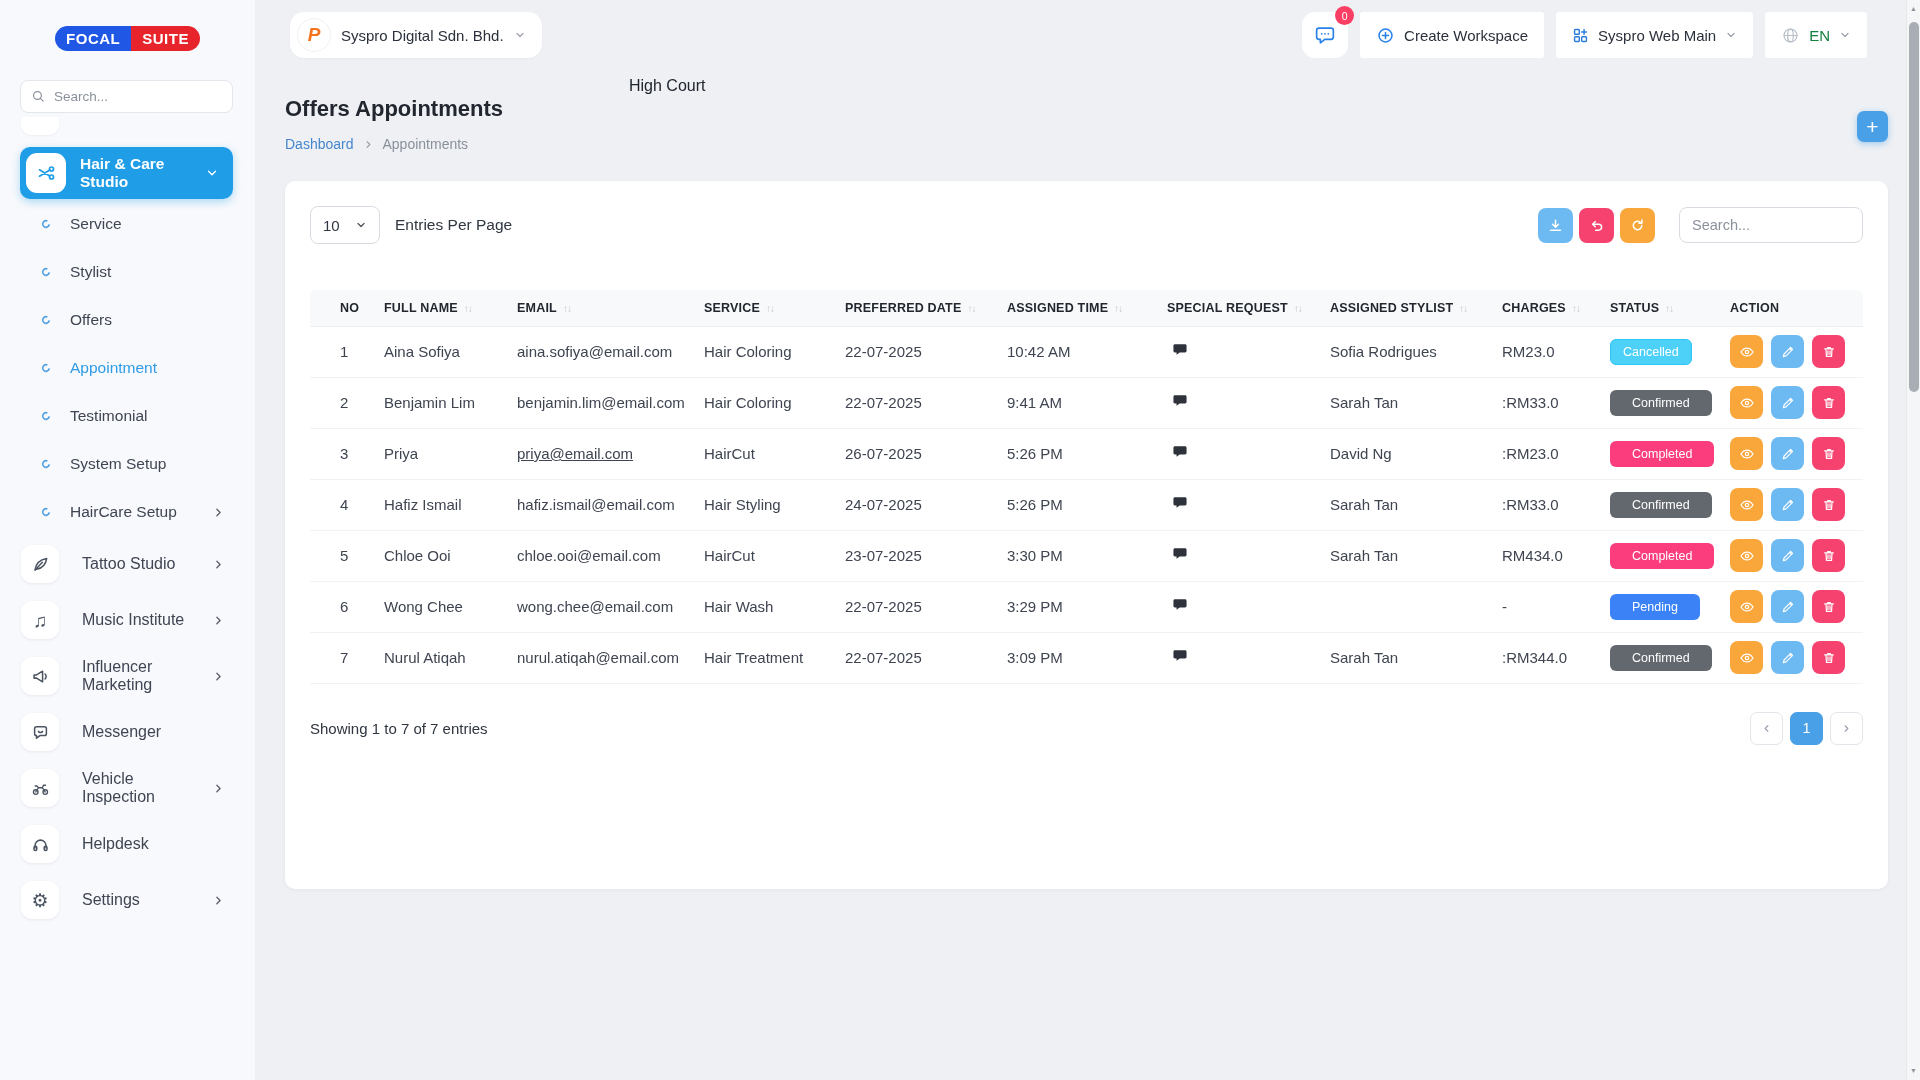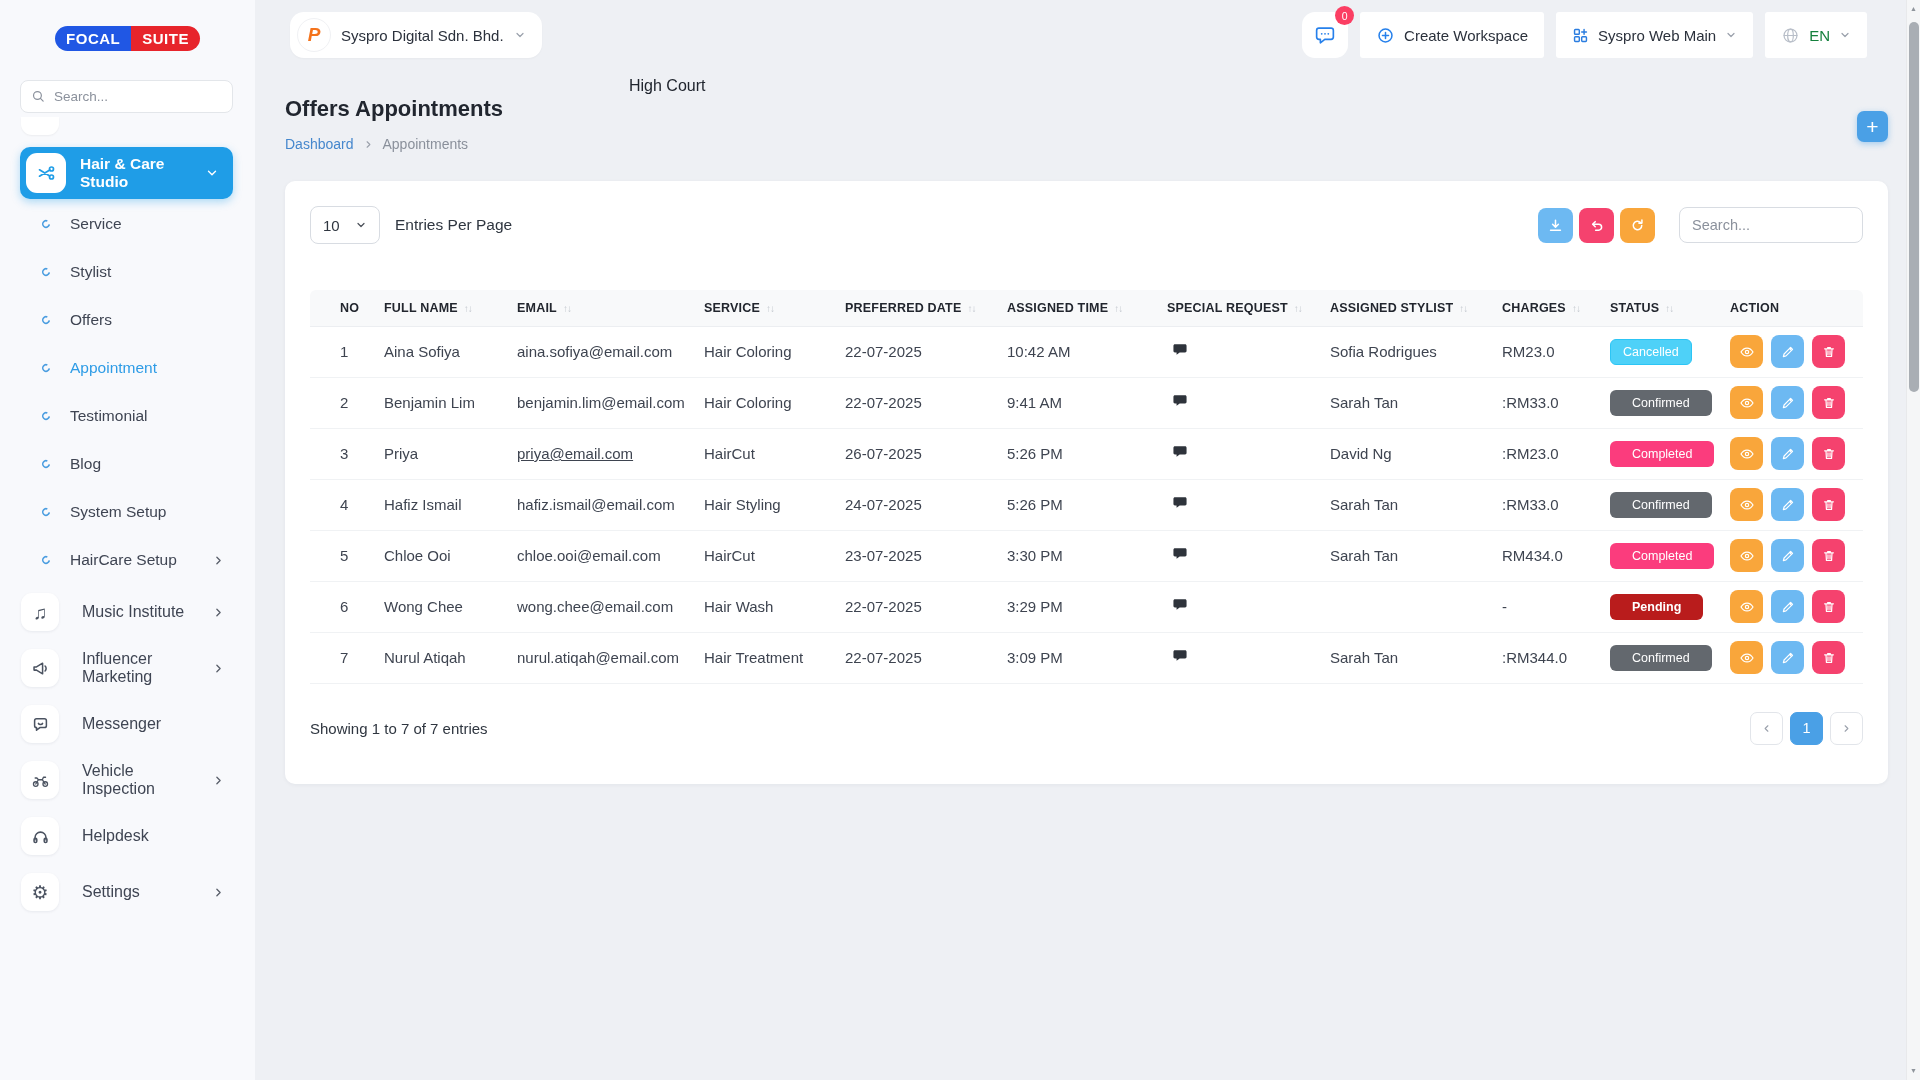--- a/index.html
+++ b/index.html
@@ -53,21 +53,21 @@
   .lang{color:#15803d;font-weight:500}
   .context-label{position:absolute;top:77px;left:374px;font-size:16px;color:#20252e;font-weight:500}
   .page-title{position:absolute;top:96px;left:30px;font-size:22px;font-weight:700;color:#21262f}
   .breadcrumb{position:absolute;top:136px;left:30px;font-size:14px;display:flex;gap:9px;align-items:center}
   .breadcrumb .home{color:#4587cd;cursor:pointer}
   .sep-chev{width:11px;height:11px;color:#9aa0ab}
   .breadcrumb .current{color:#8a909b}
   .add-btn{position:absolute;top:111px;right:32px;width:31px;height:31px;background:#4aa0e6;border-radius:7px;color:#fff;display:flex;align-items:center;justify-content:center;font-size:21px;font-weight:400;cursor:pointer;box-shadow:0 2px 6px rgba(74,160,230,.45)}
 
   
-  .card{position:absolute;top:181px;left:30px;width:1603px;height:603px;background:#fff;border-radius:10px;box-shadow:0 1px 4px rgba(25,35,60,.05)}
+  .card{position:absolute;top:181px;left:30px;width:1603px;height:708px;background:#fff;border-radius:10px;box-shadow:0 1px 4px rgba(25,35,60,.05)}
   .toolbar{display:flex;align-items:center;padding:25px 25px 0 25px}
   .entries-select{width:70px;height:38px;border:1px solid #d8dce2;border-radius:8px;display:flex;align-items:center;justify-content:space-between;padding:0 12px;font-size:15px;color:#2f3640;cursor:pointer;background:#fff}
   .sel-chev{width:12px;height:12px;color:#4a4f58}
   .entries-label{margin-left:15px;font-size:15.5px;color:#2f3640;font-weight:500}
   .toolbar-right{margin-left:auto;display:flex;gap:6px;align-items:center}
   .tool-btn{width:35px;height:35px;border-radius:8px;border:none;color:#fff;display:flex;align-items:center;justify-content:center;cursor:pointer}
   .tool-btn svg{width:17px;height:17px}
   .tool-btn .i{width:17px;height:17px}
   .card-search{margin-left:18px;width:184px;height:36px;border:1px solid #d8dce2;border-radius:8px;display:flex;align-items:center;padding:0 12px;background:#fff}
   .card-search input{border:0;outline:0;width:100%;font-size:14.5px;color:#6b7280;background:transparent;font-family:inherit}
@@ -175,45 +175,51 @@
             </svg>
           </span>
           <span class="lbl">Testimonial</span>
         </li>
         <li>
           <span class="i ring">
             <svg viewBox="0 0 20 20" fill="none" stroke="currentColor">
               <circle cx="10" cy="10" r="6.5" stroke-width="3.2" stroke-dasharray="28 8" transform="rotate(40 10 10)"></circle>
             </svg>
           </span>
-          <span class="lbl">Blog</span>
-        </li>
-        <li>
-          <span class="i ring">
-            <svg viewBox="0 0 20 20" fill="none" stroke="currentColor">
-              <circle cx="10" cy="10" r="6.5" stroke-width="3.2" stroke-dasharray="28 8" transform="rotate(40 10 10)"></circle>
-            </svg>
-          </span>
           <span class="lbl">System Setup</span>
         </li>
         <li>
           <span class="i ring">
             <svg viewBox="0 0 20 20" fill="none" stroke="currentColor">
               <circle cx="10" cy="10" r="6.5" stroke-width="3.2" stroke-dasharray="28 8" transform="rotate(40 10 10)"></circle>
             </svg>
           </span>
           <span class="lbl">HairCare Setup</span>
           <span class="i chev">
             <svg viewBox="0 0 20 20" fill="none" stroke="currentColor" stroke-width="2" stroke-linecap="round" stroke-linejoin="round">
               <path d="M7.5 5l5 5-5 5"></path>
             </svg>
           </span>
         </li>
       </ul>
     <ul class="modules" id="modules">
+        <li>
+          <span class="tile">
+            <svg viewBox="0 0 20 20" fill="none" stroke="currentColor" stroke-width="1.6" stroke-linecap="round" stroke-linejoin="round">
+              <path d="M4.3 15.7C5 9.5 9.5 4.8 16.5 3.6c-.9 6.6-4.9 10.6-10.8 11.5"></path>
+              <path d="M4.3 15.7L12 7.7"></path>
+            </svg>
+          </span>
+          <span class="lbl">Tattoo Studio</span>
+          <span class="i chev">
+            <svg viewBox="0 0 20 20" fill="none" stroke="currentColor" stroke-width="2" stroke-linecap="round" stroke-linejoin="round">
+              <path d="M7.5 5l5 5-5 5"></path>
+            </svg>
+          </span>
+        </li>
         <li>
           <span class="tile">
             <span class="tglyph">♫</span>
           </span>
           <span class="lbl">Music Institute</span>
           <span class="i chev">
             <svg viewBox="0 0 20 20" fill="none" stroke="currentColor" stroke-width="2" stroke-linecap="round" stroke-linejoin="round">
               <path d="M7.5 5l5 5-5 5"></path>
             </svg>
           </span>
@@ -623,21 +629,21 @@
                 <td>Hair Wash</td>
                 <td>22-07-2025</td>
                 <td>3:29 PM</td>
                 <td><span class="i sr-ico">
                     <svg viewBox="0 0 20 20">
                       <path fill="#2E333B" d="M3.6 2.8h12.8c1 0 1.8.8 1.8 1.8v6.6c0 1-.8 1.8-1.8 1.8H9.6l-3.9 3v-3H3.6c-1 0-1.8-.8-1.8-1.8V4.6c0-1 .8-1.8 1.8-1.8z"></path>
                     </svg>
                   </span></td>
                 <td></td>
                 <td>-</td>
-                <td><span class="badge" style="background: #b91c1c; font-weight: bold;">Pending</span></td>
+                <td><span class="badge" style="background: #3b82f6;">Pending</span></td>
                 <td><button class="act-btn" style="background: rgb(249, 166, 59);">
                     <span class="i">
                       <svg viewBox="0 0 20 20" fill="none" stroke="currentColor" stroke-width="1.5" stroke-linecap="round" stroke-linejoin="round">
                         <path d="M2.5 10C4.4 6.7 7 5.1 10 5.1s5.6 1.6 7.5 4.9c-1.9 3.3-4.5 4.9-7.5 4.9S4.4 13.3 2.5 10z"></path>
                         <circle cx="10" cy="10" r="2.1"></circle>
                       </svg>
                     </span>
                   </button><button class="act-btn" style="background: rgb(109, 185, 242);">
                     <span class="i">
                       <svg viewBox="0 0 20 20" fill="none" stroke="currentColor" stroke-width="1.5" stroke-linecap="round" stroke-linejoin="round">

